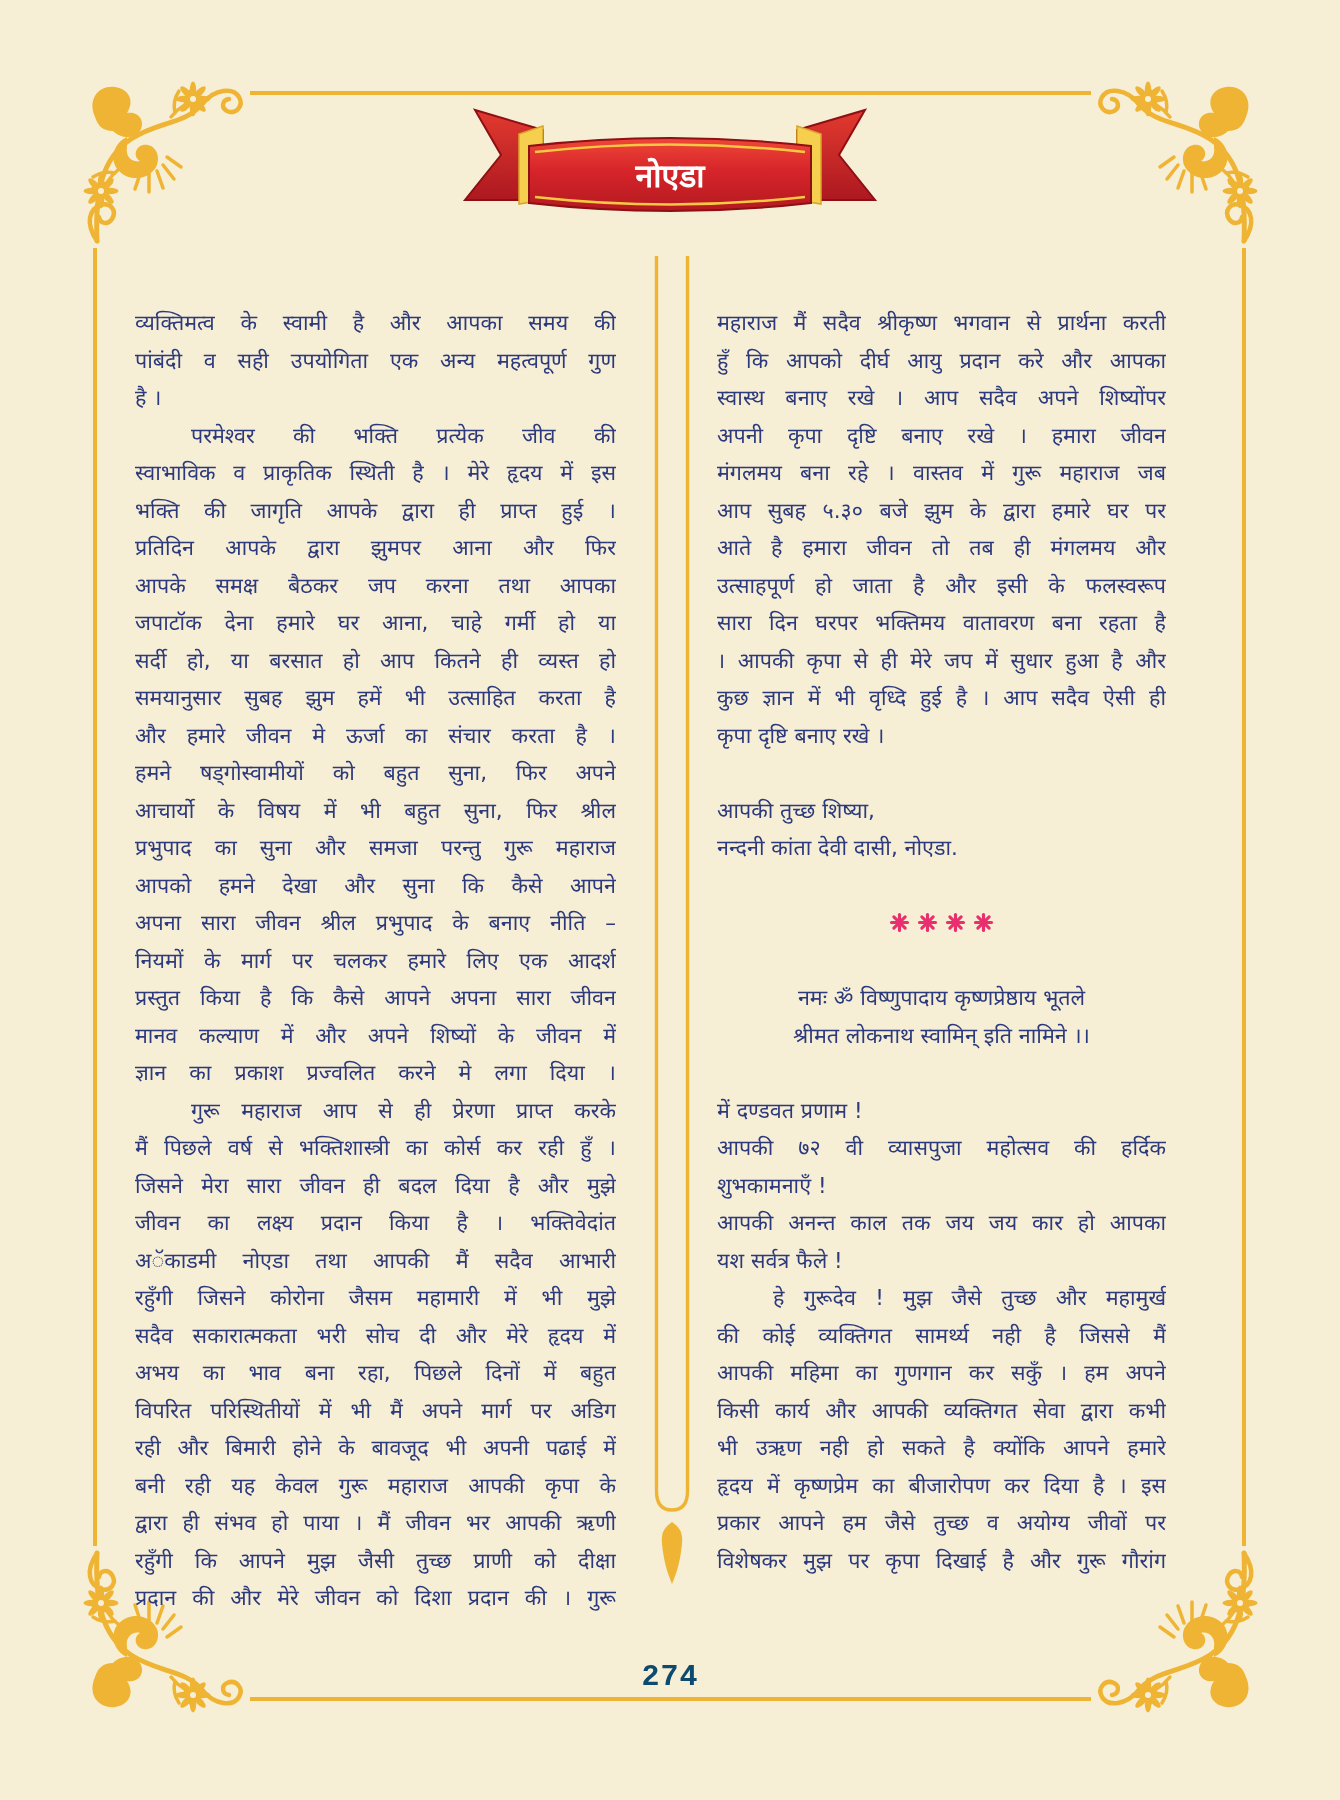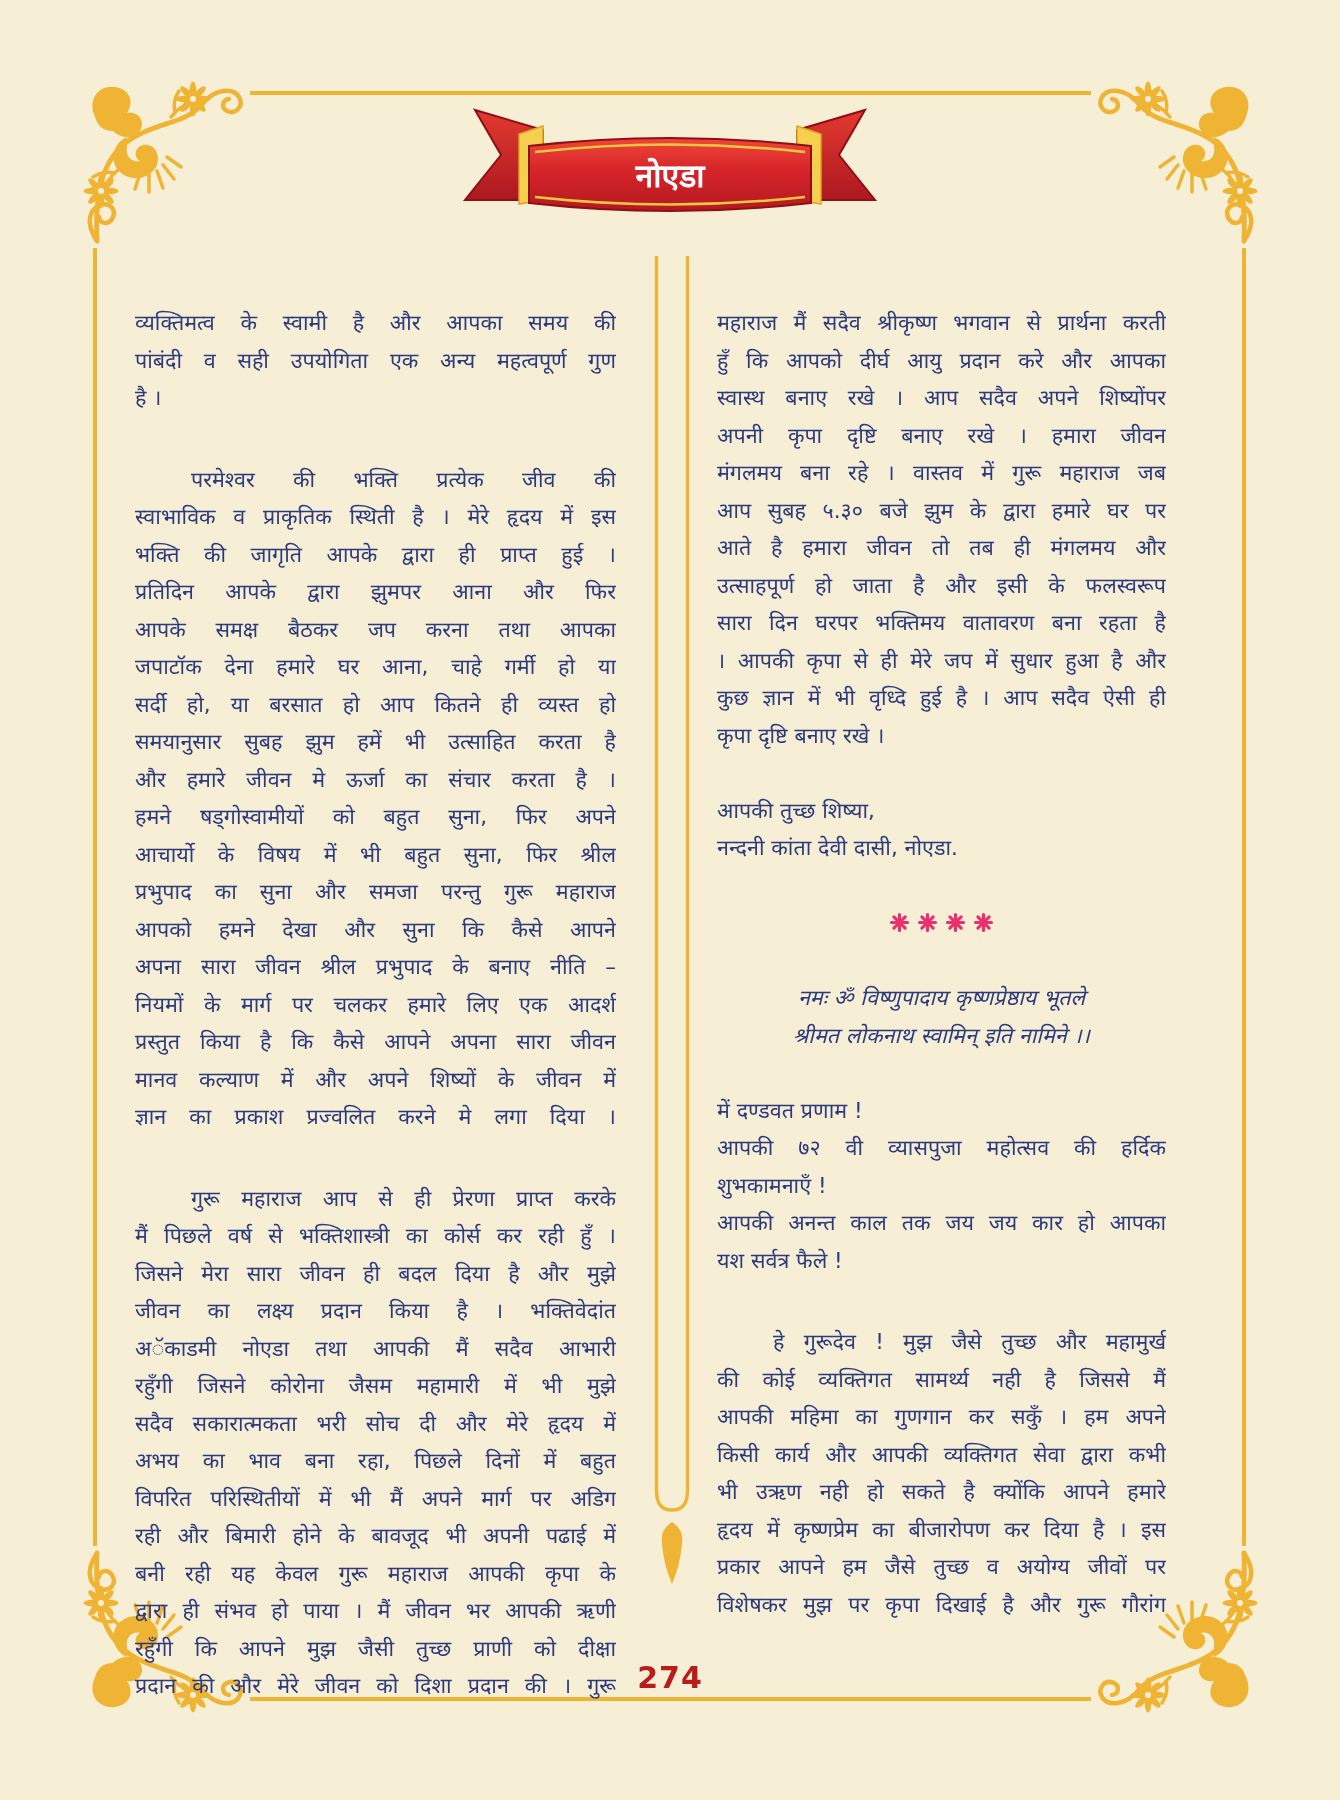--- a/index.html
+++ b/index.html
@@ -23,28 +23,28 @@
   .divider{position:absolute;left:651px;top:256px;width:42px;height:1334px;}
   .col{position:absolute;top:304px;}
   .col-left{left:135px;width:481px;}
   .col-right{left:717px;width:449px;}
   .line{
     height:37.5px;line-height:37.5px;font-size:21.5px;color:#2c3a7d;
     text-align:justify;text-align-last:justify;overflow:hidden;
     white-space:normal;
   }
   .line.end{text-align-last:left;}
-  .line.center{text-align:left;text-align-last:center;font-style:italic;}
-  .line.indent{padding-left:56px;margin-top:44px;}
+  .line.center{text-align:left;text-align-last:center;}
+  .line.indent{padding-left:56px;}
   .line.blank{}
   .line.stars{display:flex;align-items:center;justify-content:center;gap:7px;}
   .line.stars svg{width:21px;height:21px;}
   .page-number{
     position:absolute;left:0;top:1660px;width:100%;text-align:center;
-    font-size:30px;font-weight:bold;color:#b91c1c;letter-spacing:1px;
+    font-size:30px;font-weight:bold;color:#0c4a6e;letter-spacing:1px;font-family:Liberation Mono, monospace;
   }
 </style>
 </head>
 <body>
 
 <div>
 
   <div class="frame"></div>
 
   <div class="corner tl">

